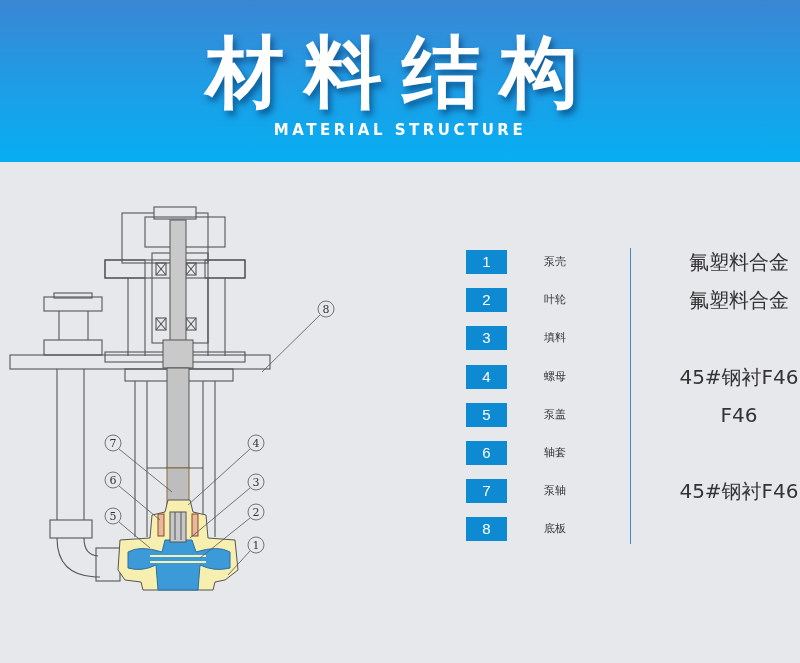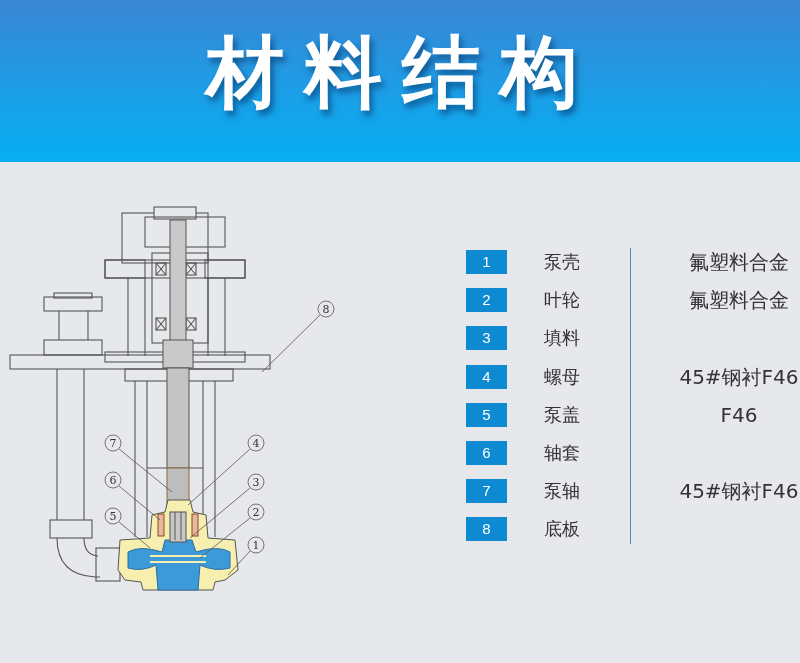--- a/index.html
+++ b/index.html
@@ -27,29 +27,30 @@
 
     .diagram { position: absolute; left: 0; top: 162px; width: 440px; height: 501px; }
 
     .legend { position: absolute; left: 466px; top: 248px; width: 334px; }
     .legend-row { position: relative; height: 38.2px; }
     .badge {
       position: absolute; left: 0; top: 2px; width: 41px; height: 24px;
       background: #0d8ad1; color: #ffffff; font-size: 15px; text-align: center; line-height: 24px;
       font-family: "Liberation Sans", sans-serif;
     }
-    .part { position: absolute; left: 78px; top: 2px; font-size: 18px; color: #333; line-height: 24px; }
+    .part { position: absolute; left: 78px; top: 2px; font-size: 11px; color: #333; line-height: 24px; }
     .material { position: absolute; left: 196px; width: 154px; top: 2px; font-size: 20px; color: #333; line-height: 24px; text-align: center; }
     .divider { position: absolute; left: 630px; top: 248px; width: 1px; height: 296px; background: #3a8fd0; }
   </style>
 </head>
 <body>
 
 <div class="banner">
   <div class="banner-title">材料结构</div>
+  <div class="banner-sub">MATERIAL STRUCTURE</div>
 </div>
 
 <div class="diagram">
   <svg width="440" height="501" viewBox="0 162 440 501" xmlns="http://www.w3.org/2000/svg">
     <g fill="none" stroke="#555" stroke-width="1.1">
 
       <rect x="122" y="213" width="86" height="50"></rect>
       <rect x="154" y="207" width="42" height="12" fill="#e7e8ec"></rect>
       <rect x="145" y="217" width="80" height="30"></rect>
 

